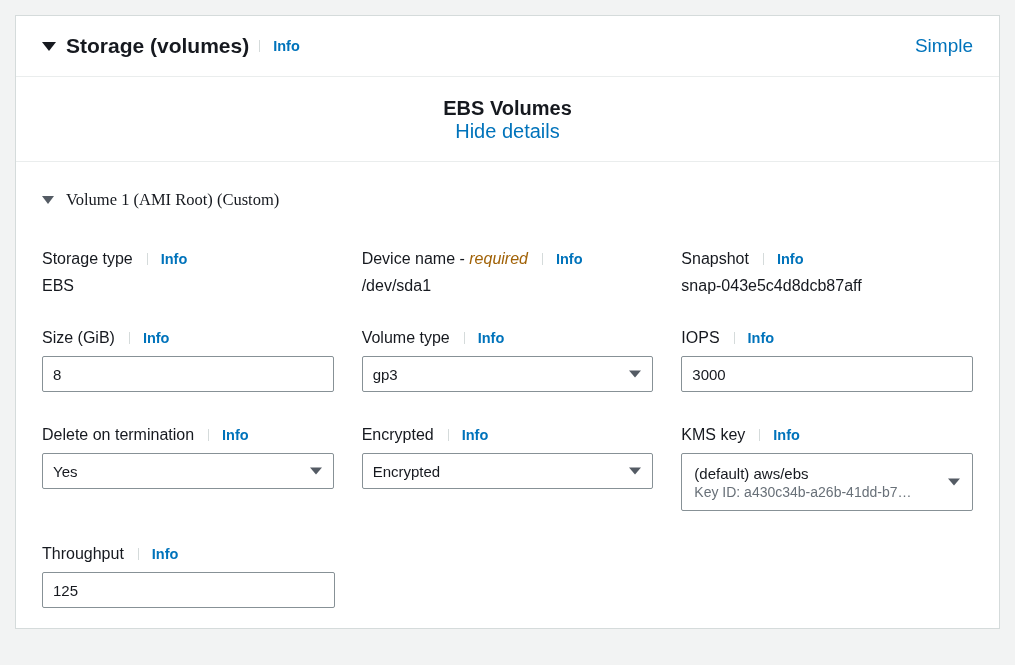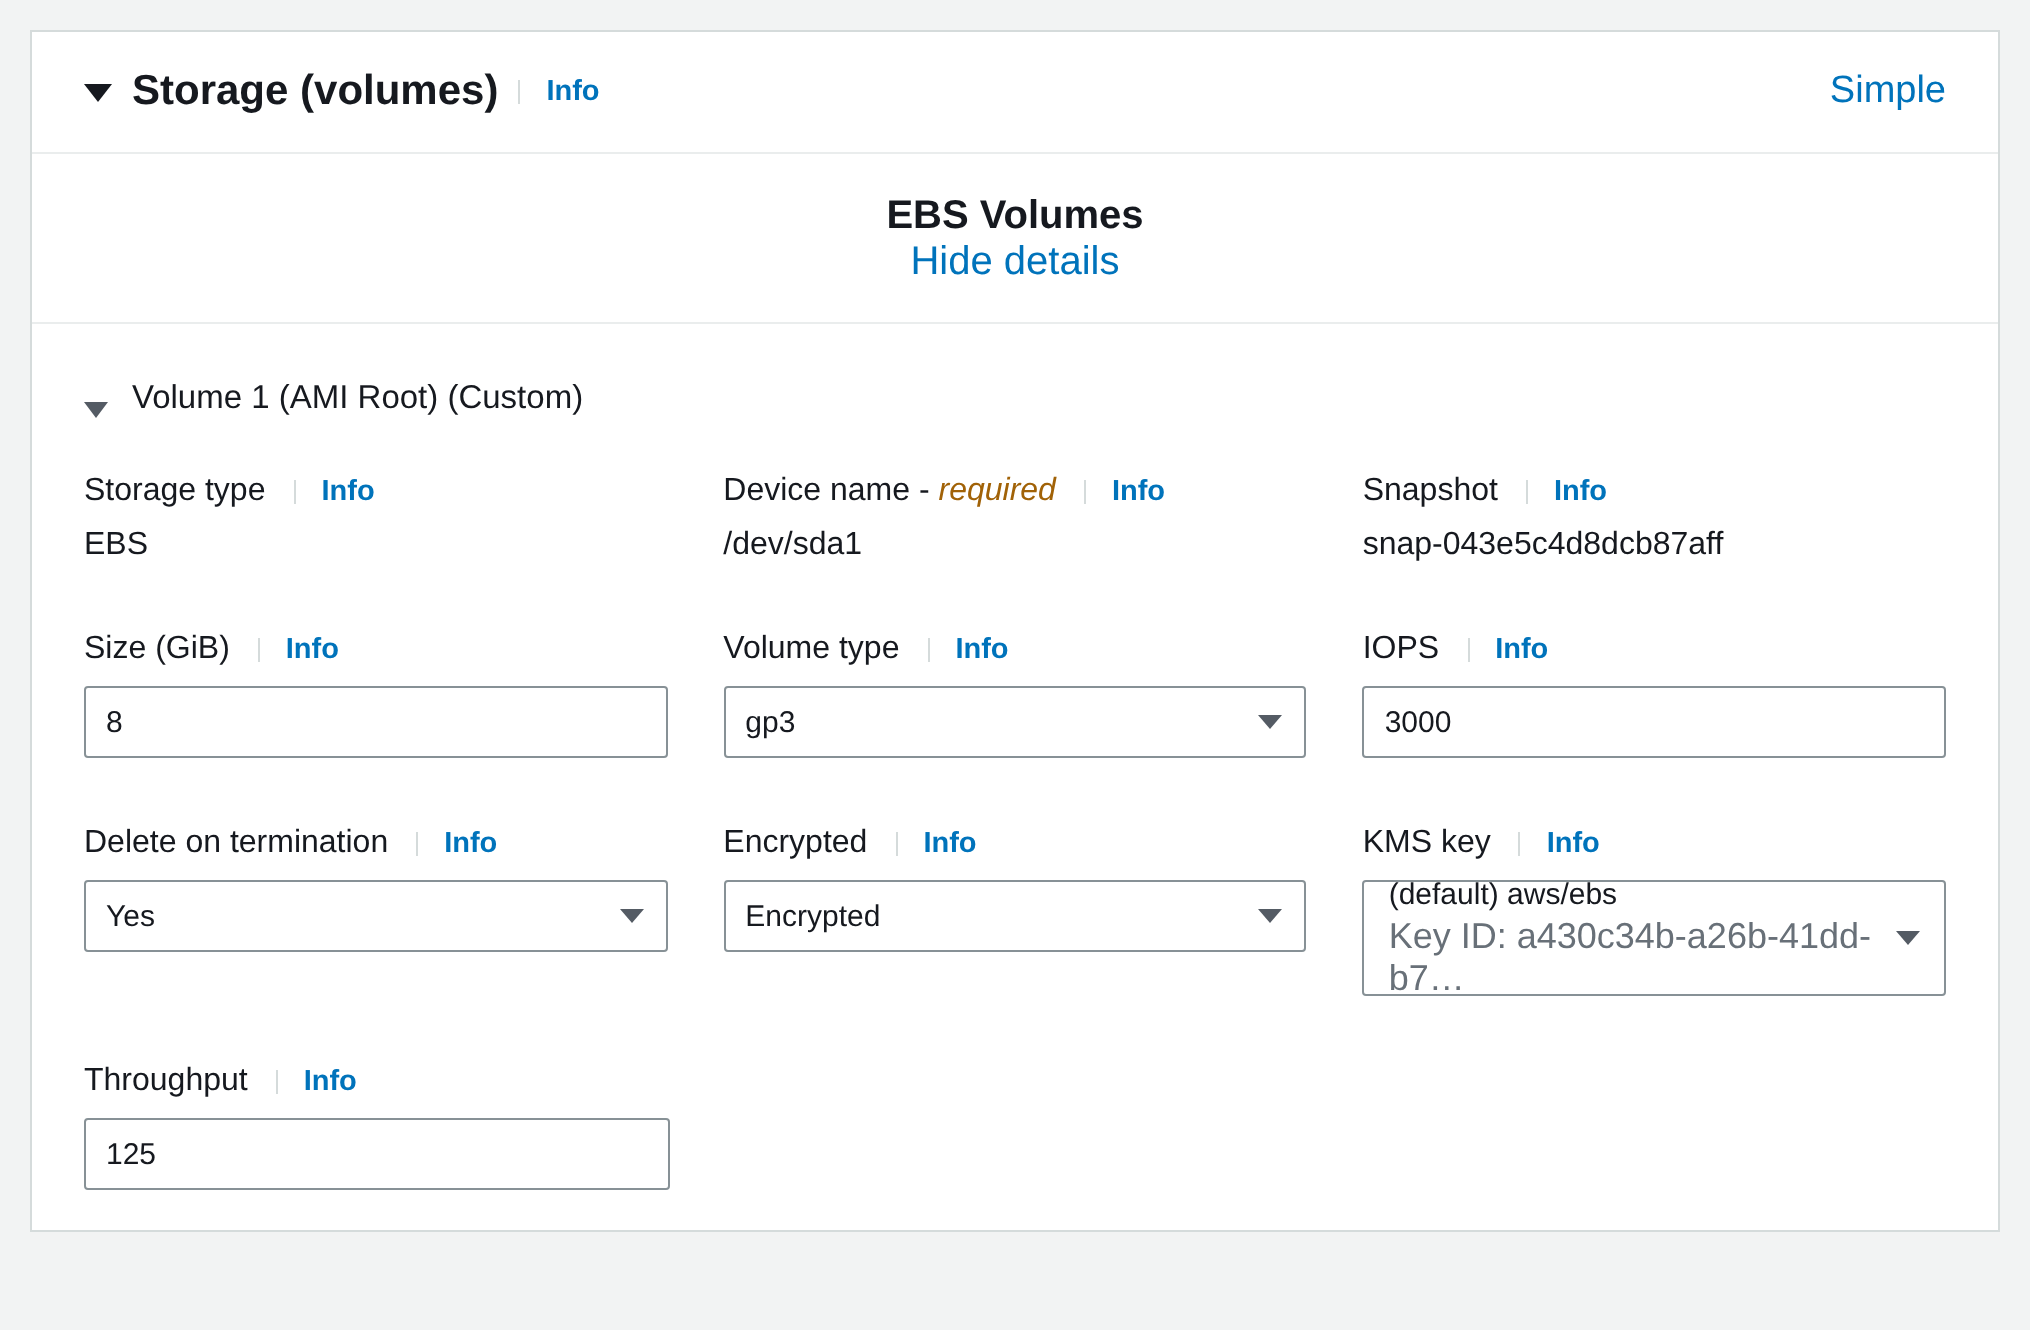--- a/index.html
+++ b/index.html
@@ -107,23 +107,24 @@
       font-weight: 700;
       color: #16191f;
     }
     
     .volume-block {
       padding: 28px 26px 20px;
     }
     
     .volume-header {
       display: flex;
-      align-items: flex-end;
+      align-items: center;
       gap: 12px;
-      margin-bottom: 28px;
+      margin-bottom: 40px;
+      font-family: Liberation Serif, serif;
     }
     
     .volume-title {
       font-size: 16.5px;
       color: #16191f;
     }
     
     .grid {
       display: grid;
       grid-template-columns: 1fr 1fr 1fr;
@@ -215,21 +216,21 @@
       justify-content: center;
       position: relative;
     }
     
     .kms-main {
       font-size: 15px;
       color: #16191f;
     }
     
     .kms-sub {
-      font-size: 18px;
+      font-size: 14px;
       color: #687078;
       margin-top: 2px;
     }
     
     .kms-arrow {
       position: absolute;
       right: 12px;
       top: 50%;
       transform: translateY(-50%);
       width: 0;

